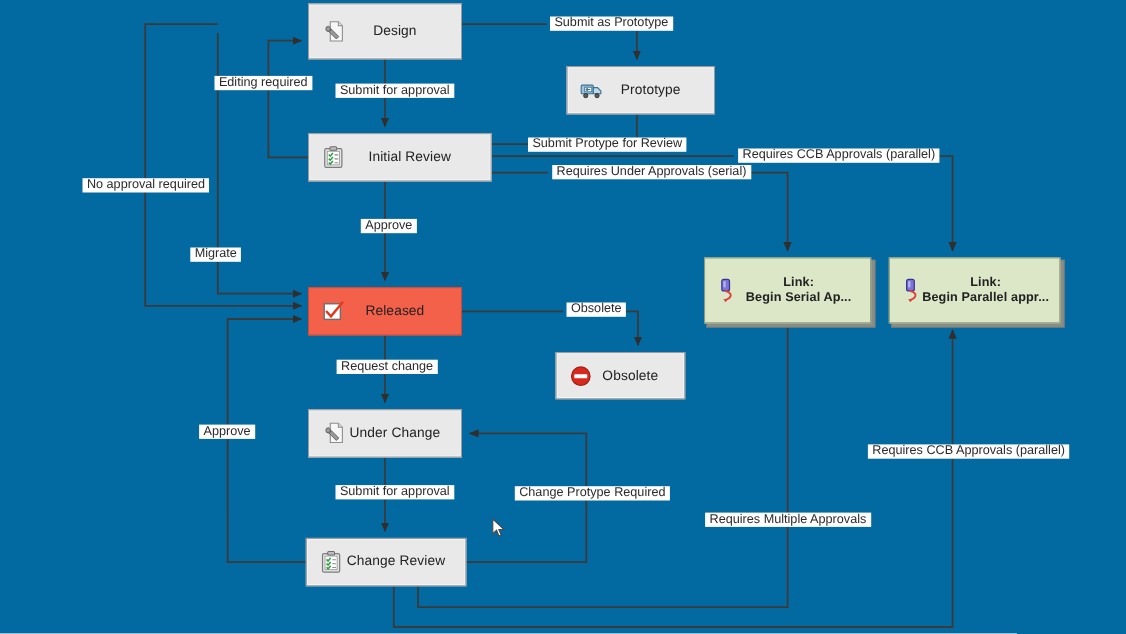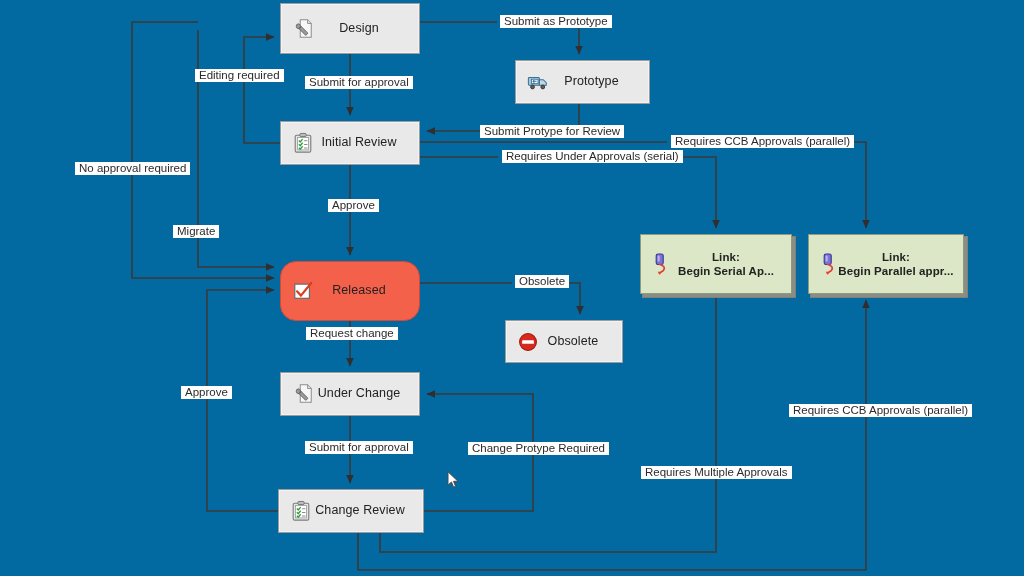--- a/index.html
+++ b/index.html
@@ -171,34 +171,34 @@
       <rect x="1.5" y="7" width="12" height="8.5" rx="1" fill="#9dc7e0" stroke="#3d6f90" stroke-width="1.1"></rect>
       <path d="M13.5 9.5 h4.2 l3.3 3.3 v2.7 h-7.5z" fill="#bcd9ea" stroke="#3d6f90" stroke-width="1.1"></path>
       <rect x="5" y="9" width="7" height="4.6" fill="#ffffff" stroke="#3d6f90" stroke-width=".9"></rect>
       <path d="M6.5 11.3 h4 M8 9.8 l-1.5 1.5 1.5 1.5" stroke="#3d6f90" stroke-width="1.1" fill="none"></path>
       <circle cx="6" cy="17.4" r="2.1" fill="#5d5d5d" stroke="#2e2e2e" stroke-width=".9"></circle>
       <circle cx="17.2" cy="17.4" r="2.1" fill="#5d5d5d" stroke="#2e2e2e" stroke-width=".9"></circle>
     </svg>
     <span class="lbl">Prototype</span>
   </div>
 
-  <div class="node state" style="left:280px;top:121px;width:140px;height:44px;">
+  <div class="node state" style="left:280px;top:121px;width:167px;height:44px;">
     <svg class="ico" viewBox="0 0 24 24">
       <rect x="3.5" y="3.5" width="17" height="18.5" rx="1.6" fill="#e6e6e6" stroke="#7b7b7b" stroke-width="1.2"></rect>
       <rect x="6" y="6" width="12" height="13.5" fill="#ffffff" stroke="#9a9a9a" stroke-width=".9"></rect>
       <rect x="8.6" y="1.6" width="6.8" height="3.4" rx="1" fill="#bdbdbd" stroke="#6d6d6d" stroke-width="1"></rect>
       <path d="M7.5 9.3 l1.5 1.6 2.6 -3.1" stroke="#2f9e3f" stroke-width="1.5" fill="none"></path>
       <path d="M7.5 13.3 l1.5 1.6 2.6 -3.1" stroke="#2f9e3f" stroke-width="1.5" fill="none"></path>
       <path d="M7.5 17.1 l1.5 1.6 2.6 -3.1" stroke="#2f9e3f" stroke-width="1.5" fill="none"></path>
       <path d="M13.2 9.6 h3.6 M13.2 13.6 h3.6 M13.2 17.4 h3.6" stroke="#8a8a8a" stroke-width="1.1"></path>
     </svg>
     <span class="lbl">Initial Review</span>
   </div>
 
-  <div class="node released" style="left:280px;top:261px;width:140px;height:60px;border-radius:16px;">
+  <div class="node released" style="left:280px;top:261px;width:140px;height:44px;">
     <svg class="ico" viewBox="0 0 24 24">
       <rect x="3" y="4.5" width="16" height="15.5" fill="#ffffff" stroke="#6f6f6f" stroke-width="1.4"></rect>
       <path d="M5.5 12.4 l4.2 4.6 L21 3.2" stroke="#e03a1c" stroke-width="2.4" fill="none" stroke-linecap="round"></path>
     </svg>
     <span class="lbl">Released</span>
   </div>
 
   <div class="node state" style="left:505px;top:320px;width:118px;height:43px;">
     <svg class="ico" viewBox="0 0 24 24">
       <circle cx="12" cy="12" r="9.2" fill="#d8291c" stroke="#9a1c12" stroke-width="1.1"></circle>

